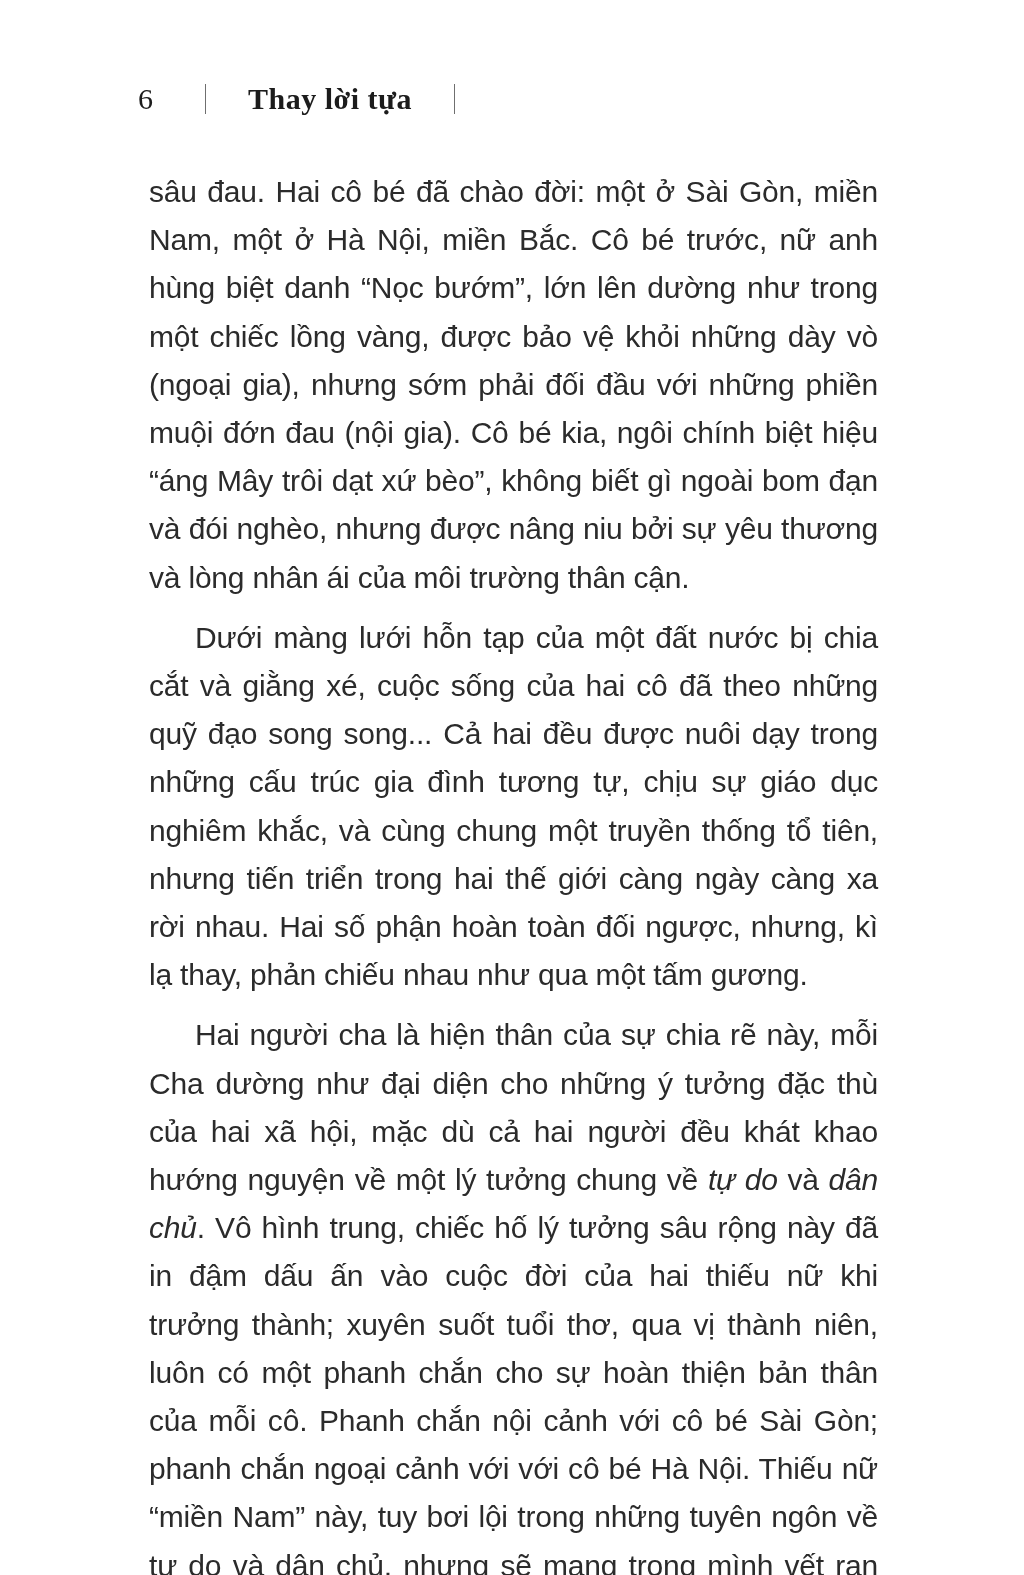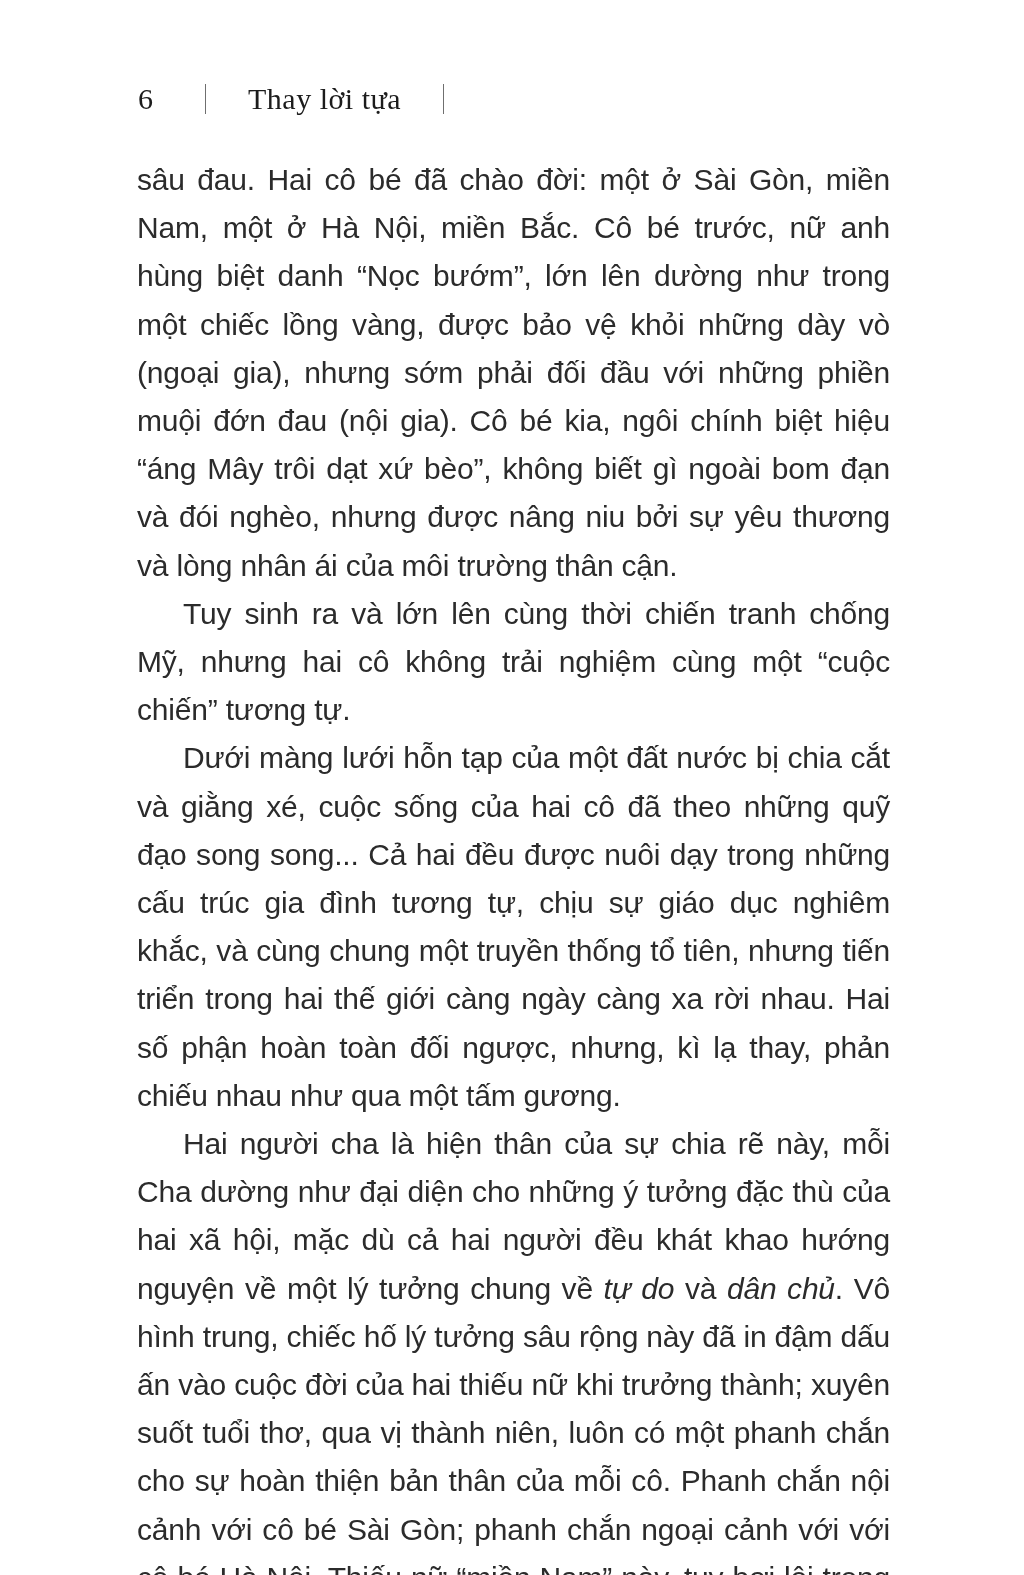--- a/index.html
+++ b/index.html
@@ -29,35 +29,36 @@
   }
   .running-head .divider {
     width: 1px;
     height: 30px;
     background: #6f6f6f;
     display: inline-block;
   }
   .running-head .title {
     margin: 0 42px;
     letter-spacing: 0.5px;
+    font-weight: bold;
   }
   .body-text {
     position: absolute;
     top: 156px;
     left: 137px;
     width: 753px;
     font-family: "Liberation Sans", "DejaVu Sans", sans-serif;
     font-size: 30px;
     line-height: 48.2px;
     color: #2b2b2b;
     text-align: justify;
     letter-spacing: -0.2px;
   }
   .body-text p {
-    margin: 0;
+    margin: 12px;
     padding: 0;
   }
   .body-text p.indent {
     text-indent: 46px;
   }
   .body-text em {
   }
 </style>
 </head>
 <body>
@@ -65,17 +66,16 @@
 <div class="page">
   <header class="running-head">
     <span class="pagenum">6</span>
     <span class="divider"></span>
     <span class="title">Thay lời tựa</span>
     <span class="divider"></span>
   </header>
 
   <main class="body-text" id="paragraphs">
       <p class=""><span>sâu đau. Hai cô bé đã chào đời: một ở Sài Gòn, miền Nam, một ở Hà Nội, miền Bắc. Cô bé trước, nữ anh hùng biệt danh “Nọc bướm”, lớn lên dường như trong một chiếc lồng vàng, được bảo vệ khỏi những dày vò (ngoại gia), nhưng sớm phải đối đầu với những phiền muội đớn đau (nội gia). Cô bé kia, ngôi chính biệt hiệu “áng Mây trôi dạt xứ bèo”, không biết gì ngoài bom đạn và đói nghèo, nhưng được nâng niu bởi sự yêu thương và lòng nhân ái của môi trường thân cận.</span></p>
-      <p class="indent"><span>Tuy sinh ra và lớn lên cùng thời chiến tranh chống Mỹ, nhưng hai cô không trải nghiệm cùng một “cuộc chiến” tương tự.</span></p>
       <p class="indent"><span>Dưới màng lưới hỗn tạp của một đất nước bị chia cắt và giằng xé, cuộc sống của hai cô đã theo những quỹ đạo song song... Cả hai đều được nuôi dạy trong những cấu trúc gia đình tương tự, chịu sự giáo dục nghiêm khắc, và cùng chung một truyền thống tổ tiên, nhưng tiến triển trong hai thế giới càng ngày càng xa rời nhau. Hai số phận hoàn toàn đối ngược, nhưng, kì lạ thay, phản chiếu nhau như qua một tấm gương.</span></p>
       <p class="indent"><span>Hai người cha là hiện thân của sự chia rẽ này, mỗi Cha dường như đại diện cho những ý tưởng đặc thù của hai xã hội, mặc dù cả hai người đều khát khao hướng nguyện về một lý tưởng chung về </span><em>tự do</em><span> và </span><em>dân chủ</em><span>. Vô hình trung, chiếc hố lý tưởng sâu rộng này đã in đậm dấu ấn vào cuộc đời của hai thiếu nữ khi trưởng thành; xuyên suốt tuổi thơ, qua vị thành niên, luôn có một phanh chắn cho sự hoàn thiện bản thân của mỗi cô. Phanh chắn nội cảnh với cô bé Sài Gòn; phanh chắn ngoại cảnh với với cô bé Hà Nội. Thiếu nữ “miền Nam” này, tuy bơi lội trong những tuyên ngôn về tự do và dân chủ, nhưng sẽ mang trong mình vết rạn nứt thầm sâu. Còn thiếu nữ “miền Bắc” kia, tâm hồn cô được bảo toàn bởi một tình yêu đầy gắn kết mà bạo lực phũ phàng của chiến tranh không thể phương hại tới.</span></p>
     </main>
 </div>
 
 </body></html>

